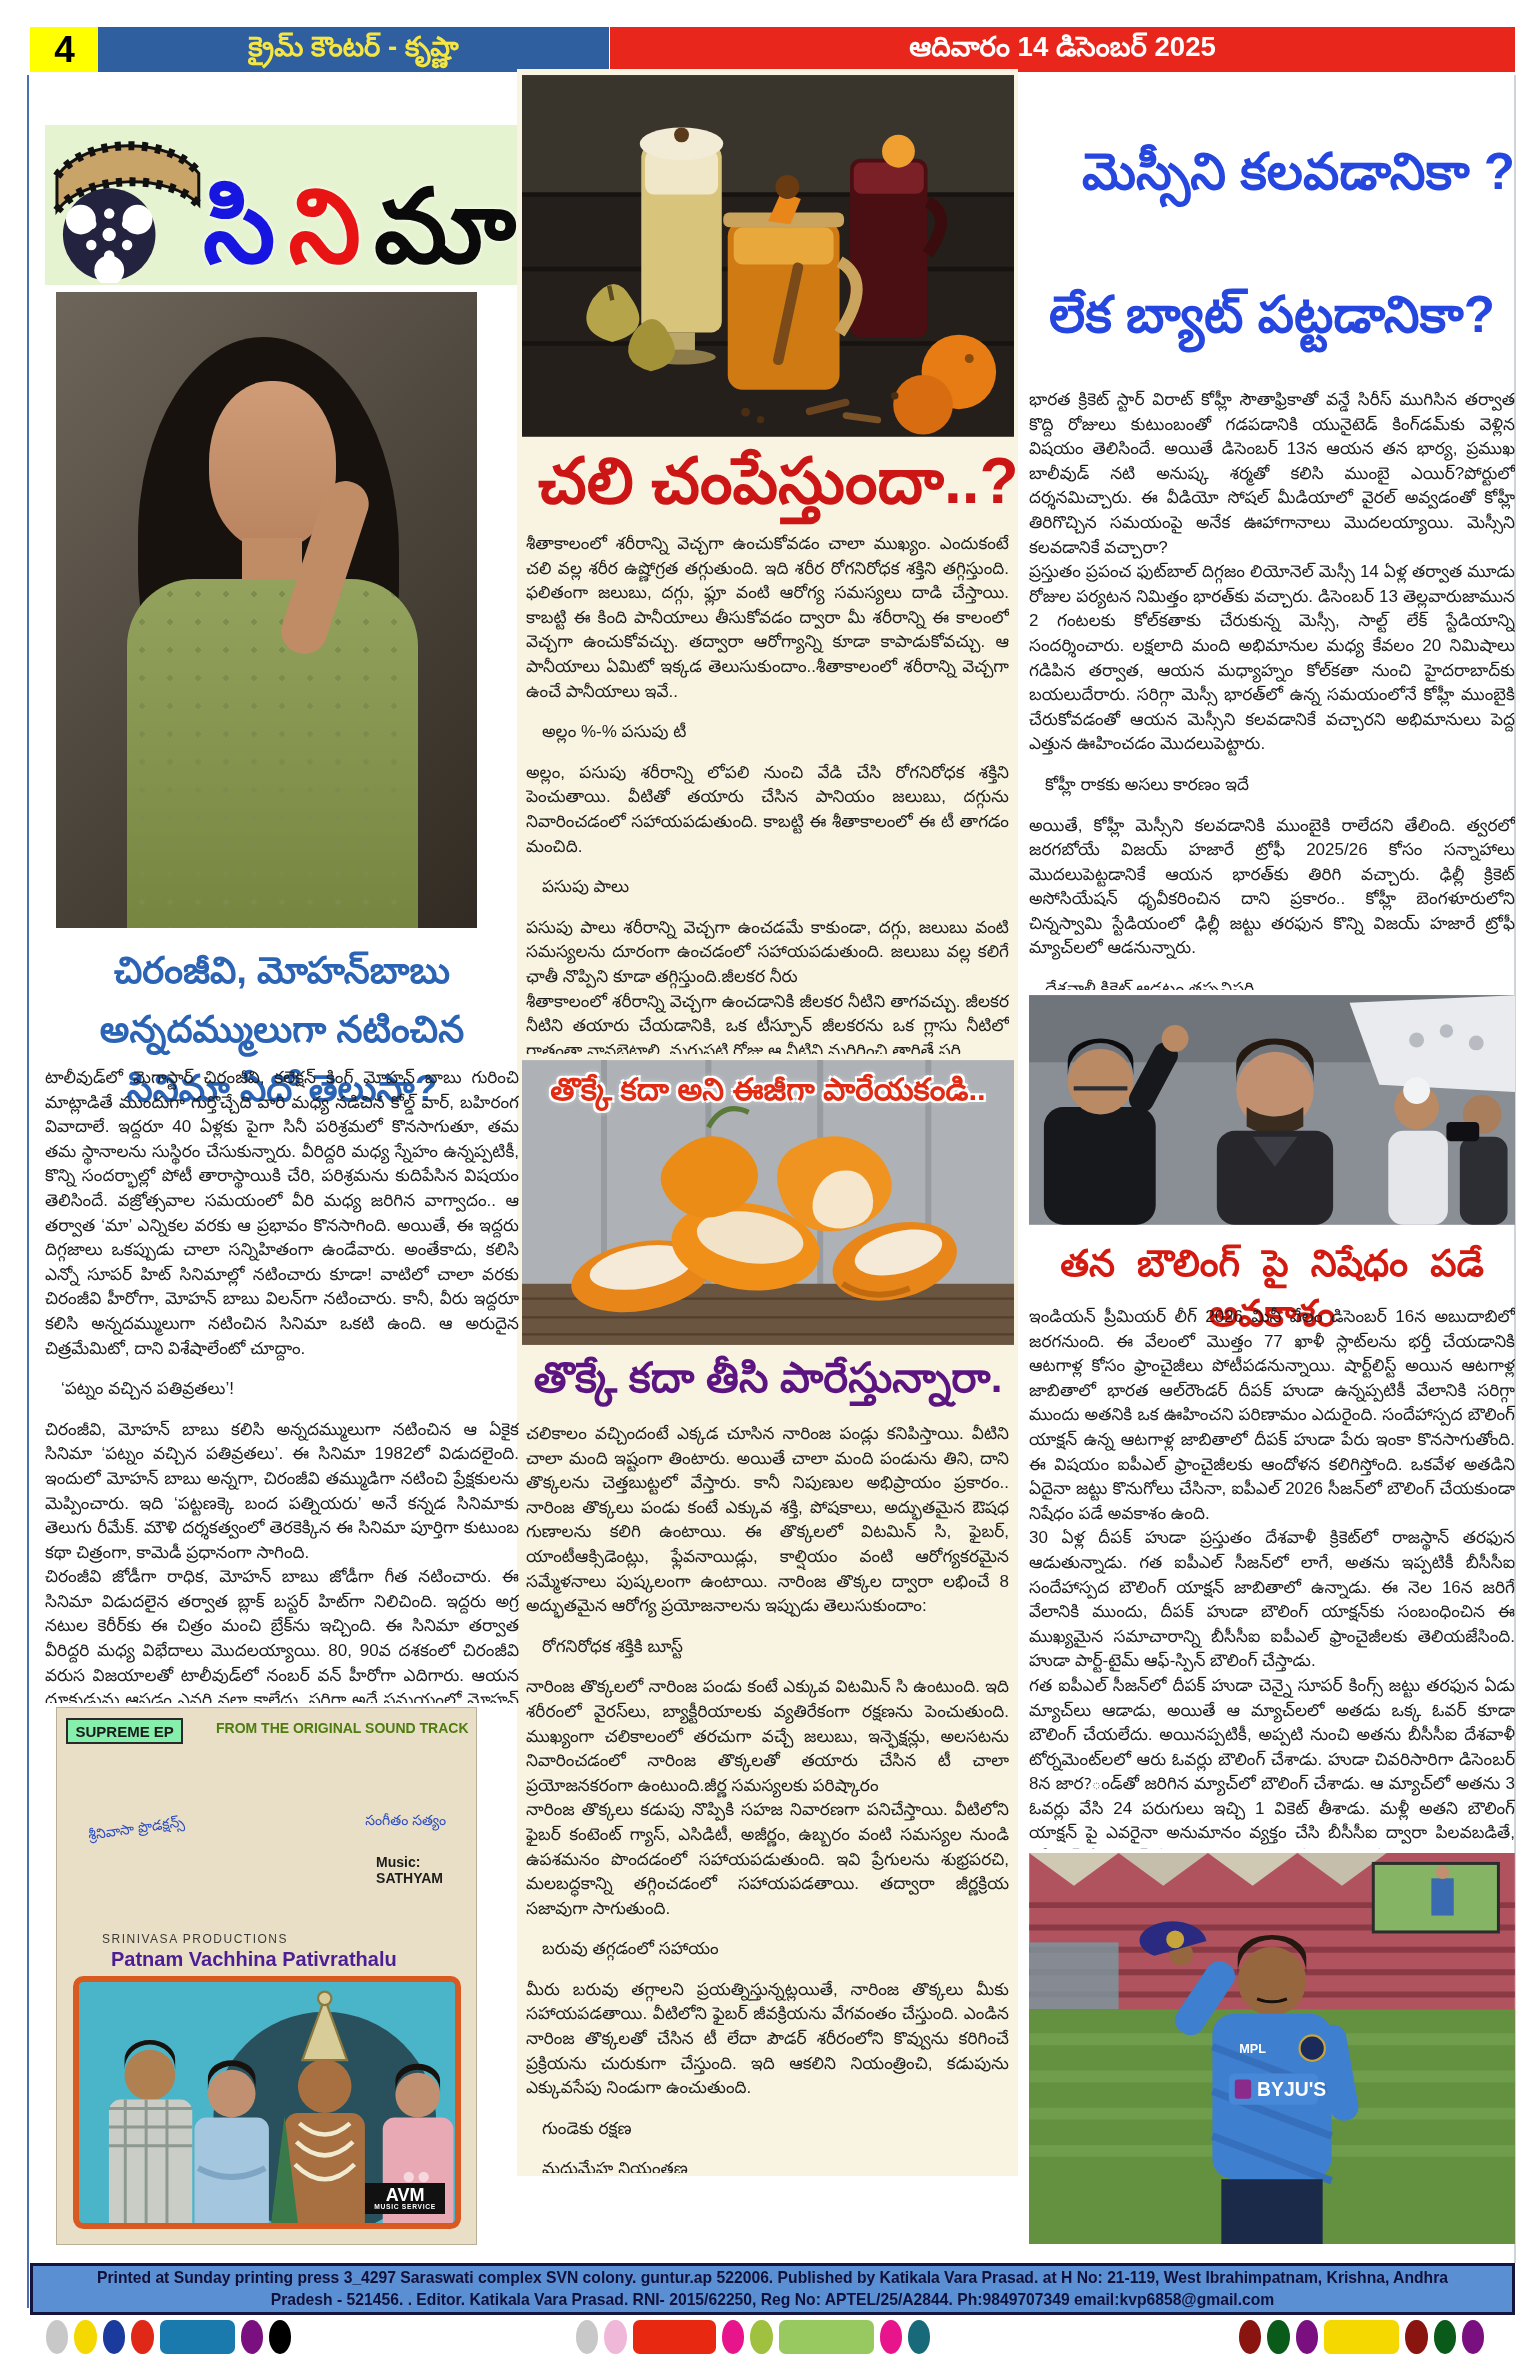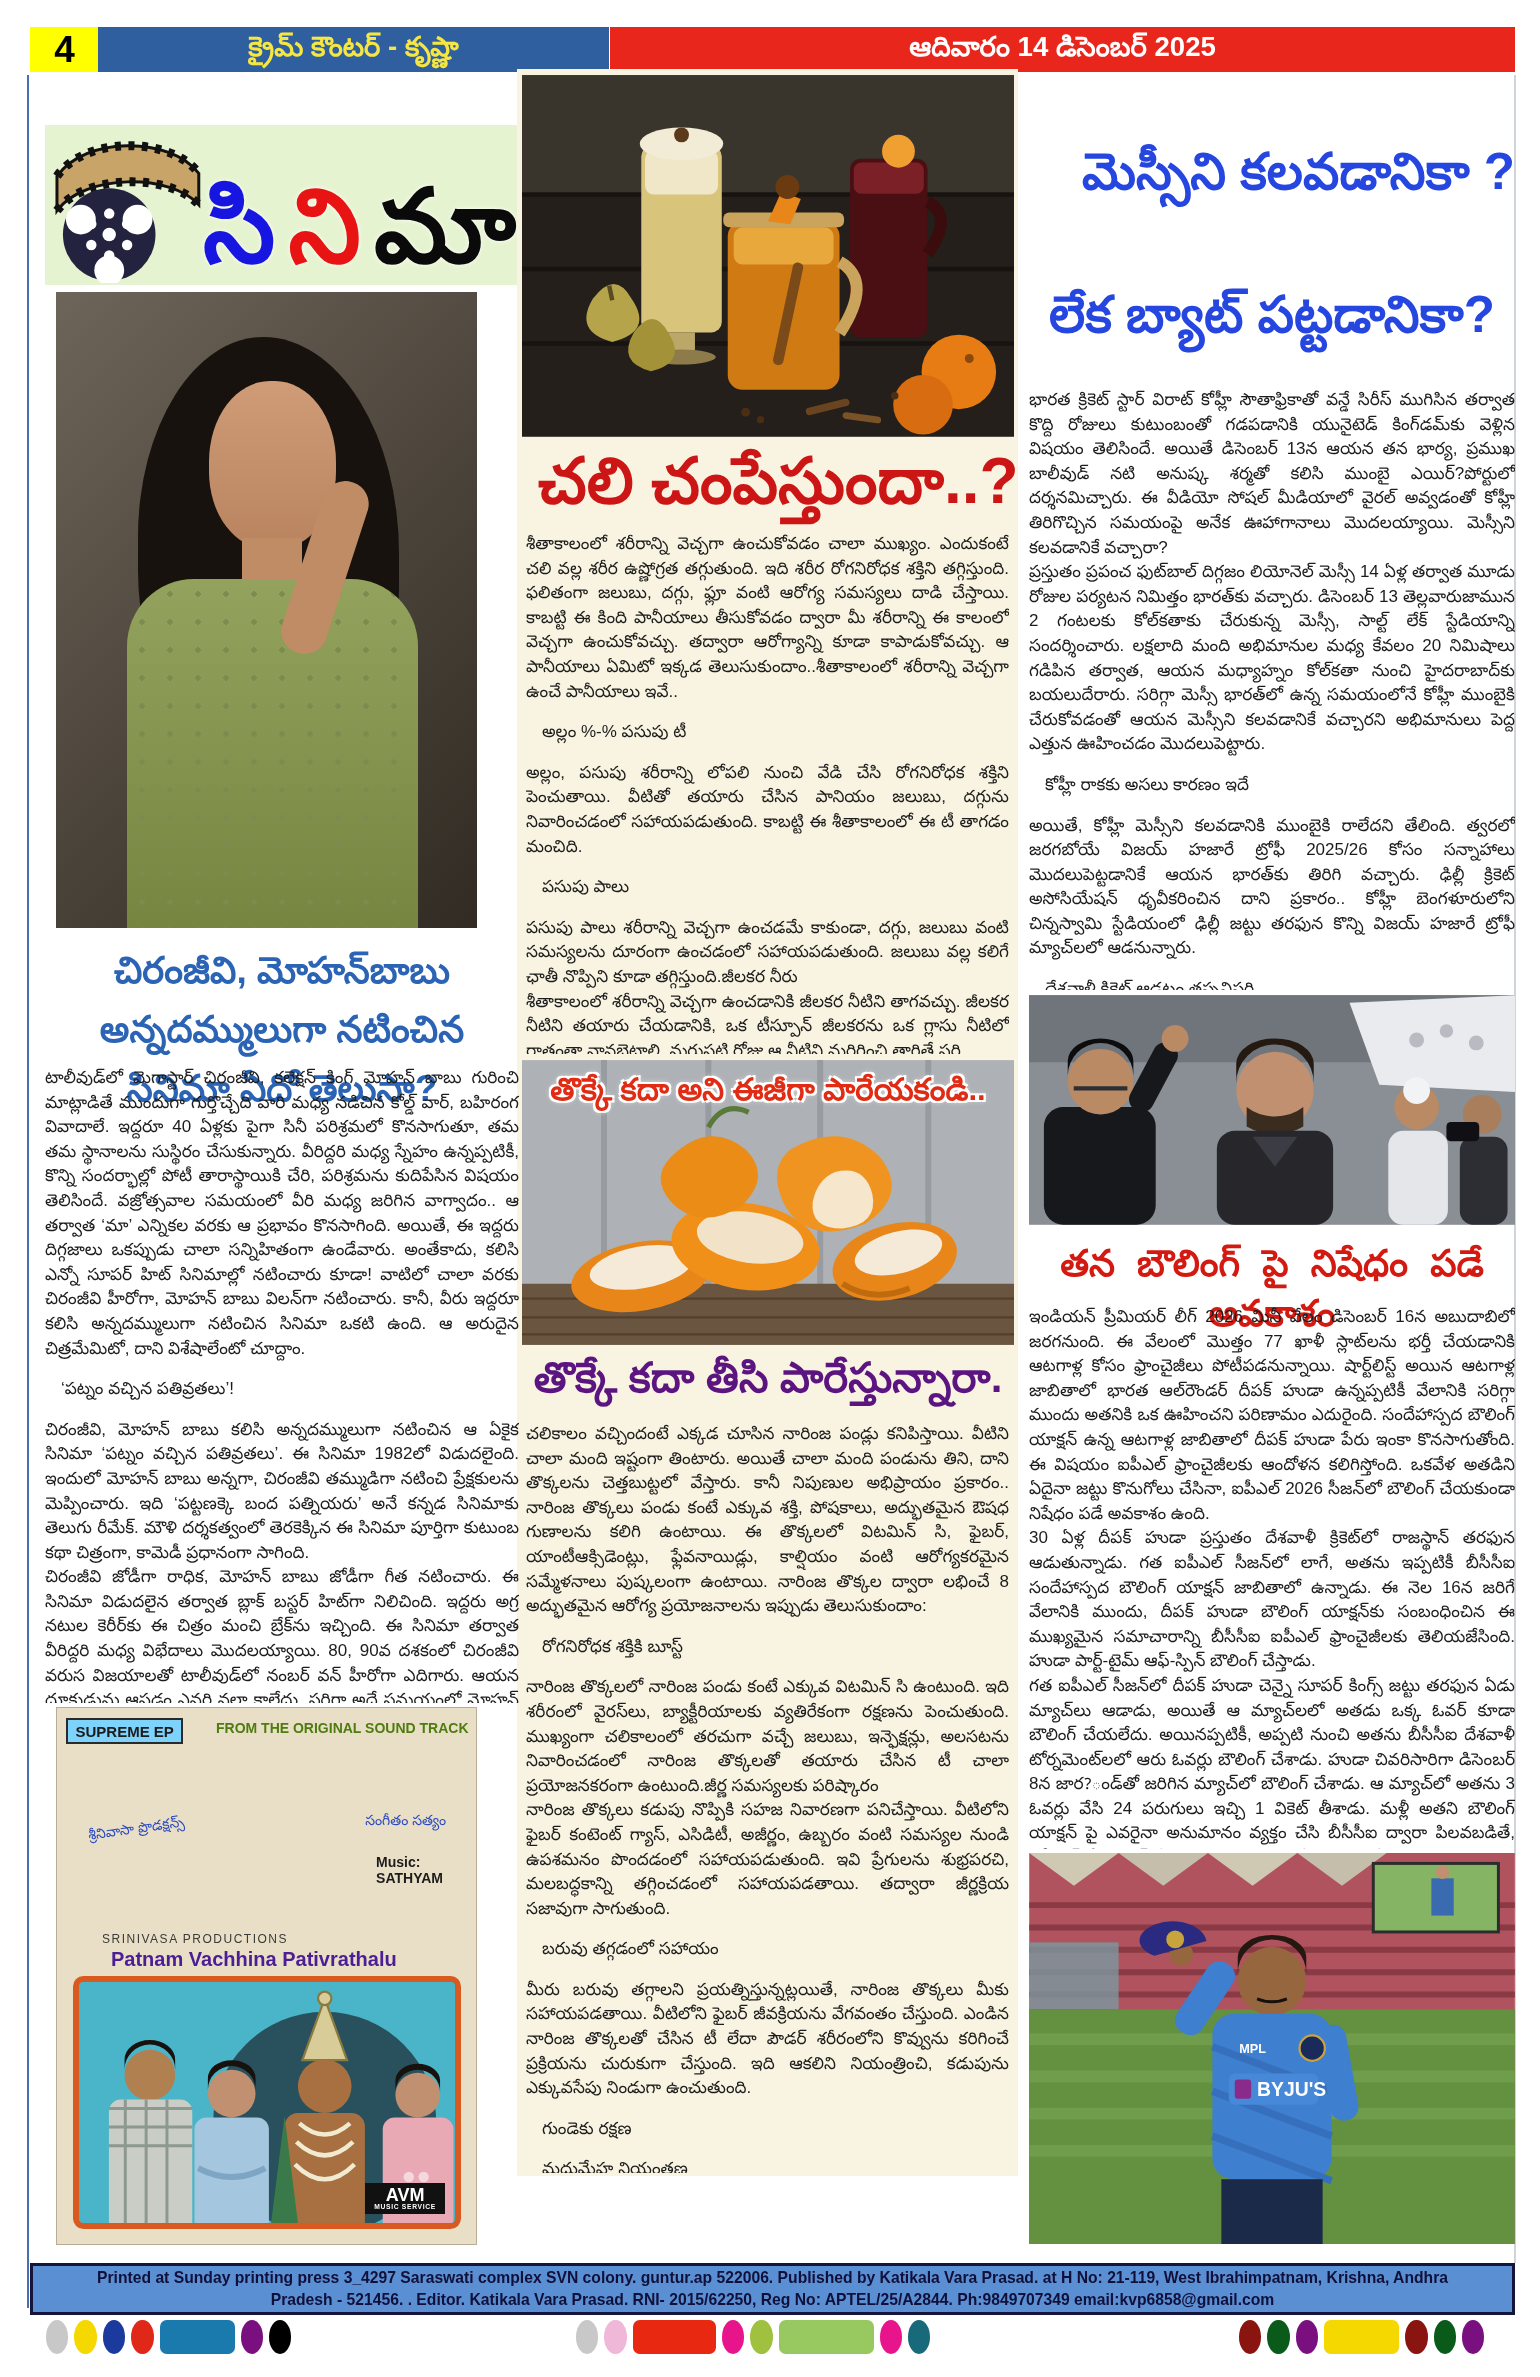--- a/index.html
+++ b/index.html
@@ -62,21 +62,21 @@
   .rt-head1b { left:1029px; top:285px; width:486px; color:#2646e0; font-size:51px; font-weight:bold; text-align:center; }
   .rt-body1  { left:1029px; top:388px; width:486px; height:602px; }
   .rt-head2  { left:1029px; top:1244px; width:486px; color:#d41a10; font-size:37px; font-weight:bold; text-align:center;font-family:Liberation Mono, monospace; }
   .rt-body2  { left:1029px; top:1305px; width:486px; height:544px; }
 
   .body .p { margin:0; }
   .body .h { margin:16px; font-weight:normal; }
 
   
   .poster { left:56px; top:1707px; width:421px; height:538px; background:#e9dfc6; border:0.7px solid #b9ae95; }
-  .po-supreme { position:absolute; left:9px; top:10.4px; border:2.2px solid #2a2a2a; background:#7dd3fc; padding:2.2px 7.5px; font-size:15px; font-weight:bold; color:#1c1c1c; }
+  .po-supreme { position:absolute; left:9px; top:10.4px; border:2.2px solid #2a2a2a; background:#86efac; padding:2.2px 7.5px; font-size:15px; font-weight:bold; color:#1c1c1c; }
   .po-ost { position:absolute; right:7.5px; top:12px; font-size:14px; font-weight:bold; color:#4d7c0f; }
   .po-arch { position:absolute; left:21px; top:39px; width:379px; height:179px; border:9px solid #c8501e; box-shadow:0 0 0 4.5px #e8a03c inset; border-radius:52px 52px 19.4px 19.4px; background:#efe6ce; text-align:center; }
   .po-t1 { margin-top:18px; font-size:30px; font-weight:bold; color:#7a1810; }
   .po-t2 { font-size:54px; font-weight:bold; color:#9ab832; text-shadow:2.2px 2.2px 0 #1a1a1a,-1.5px -1.5px 0 #1a1a1a; line-height:1.1; }
   .po-srini-tel { position:absolute; left:31px; top:112px; font-size:14px; color:#2a4ac0; transform:rotate(-8deg); }
   .po-music-tel { position:absolute; right:30px; top:104px; font-size:14px; color:#2a4ac0; }
   .po-music { position:absolute; right:33px; top:146px; font-size:14px; font-weight:bold; color:#1c1c1c; text-align:left; }
   .po-prod { position:absolute; left:45px; top:224px; font-size:12px; letter-spacing:1.5px; color:#3a3a3a; }
   .po-eng { position:absolute; left:54px; top:240px; font-size:20px; font-weight:bold; color:#4c1d95; }
   .po-photo { position:absolute; left:16.4px; top:268px; width:388px; height:253px; border:6px solid #d85a20; border-radius:10.4px; background:#4ab4c8; overflow:hidden; }

